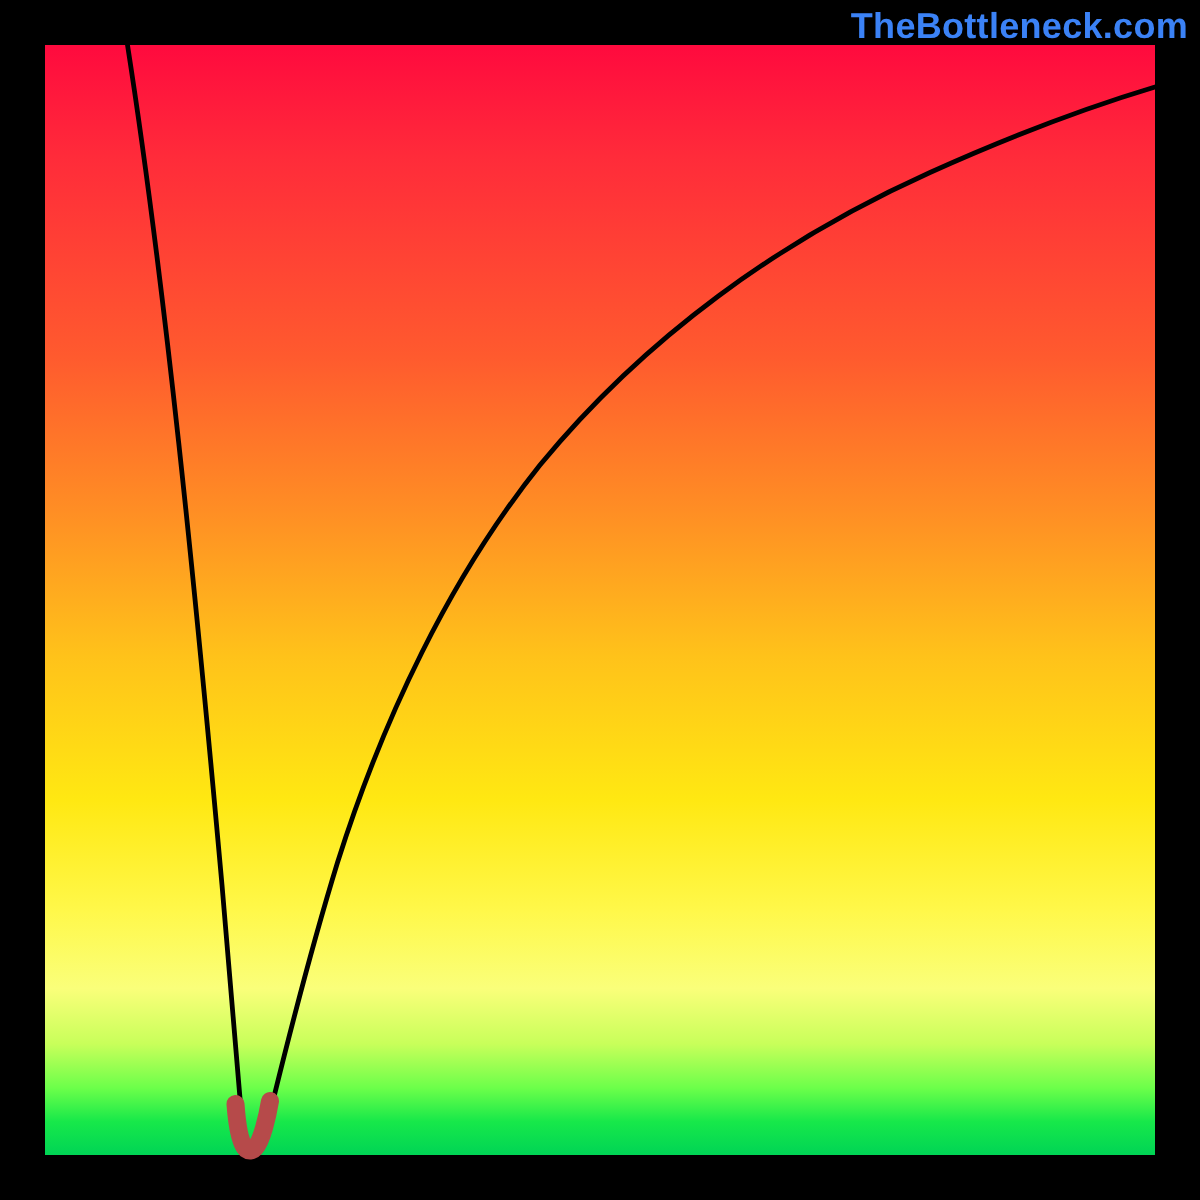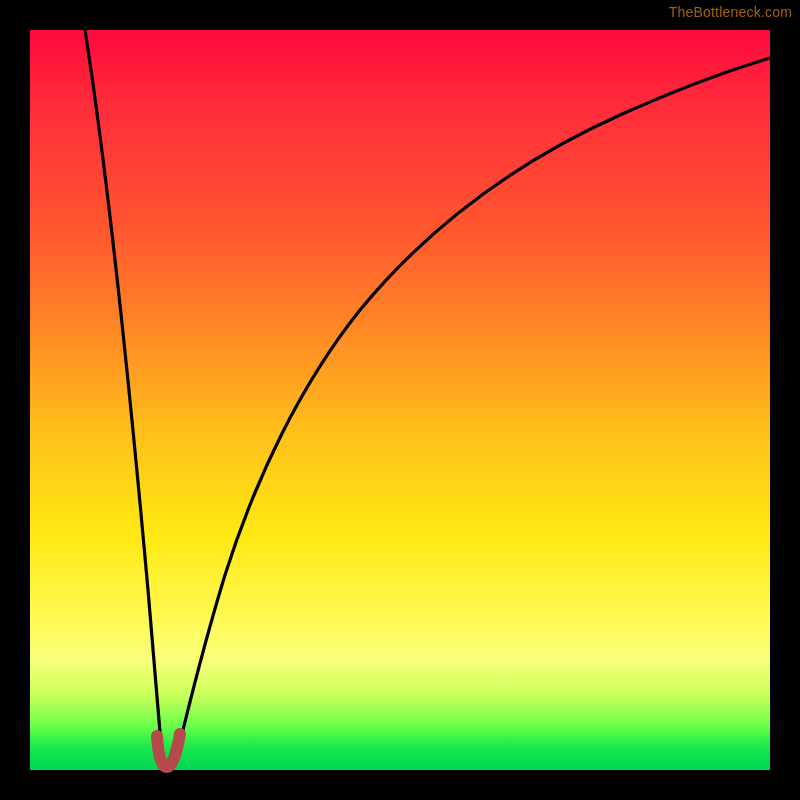--- a/index.html
+++ b/index.html
@@ -39,23 +39,23 @@
       #c8ff5a 90%,
       #6bff4a 94%,
       #17e84a 97%,
       #00d455 100%
     );
   }
   .watermark {
     position: absolute;
     top: 4px;
     right: 8px;
-    color: #a16207;
-    font-size: 14px;
-    font-weight: 400;
+    color: #3b82f6;
+    font-size: 24px;
+    font-weight: 700;
     letter-spacing: 0.2px;
     user-select: none;
   }
   svg.curve {
     position: absolute;
     left: 0;
     top: 0;
     width: 740px;
     height: 740px;
     overflow: visible;

